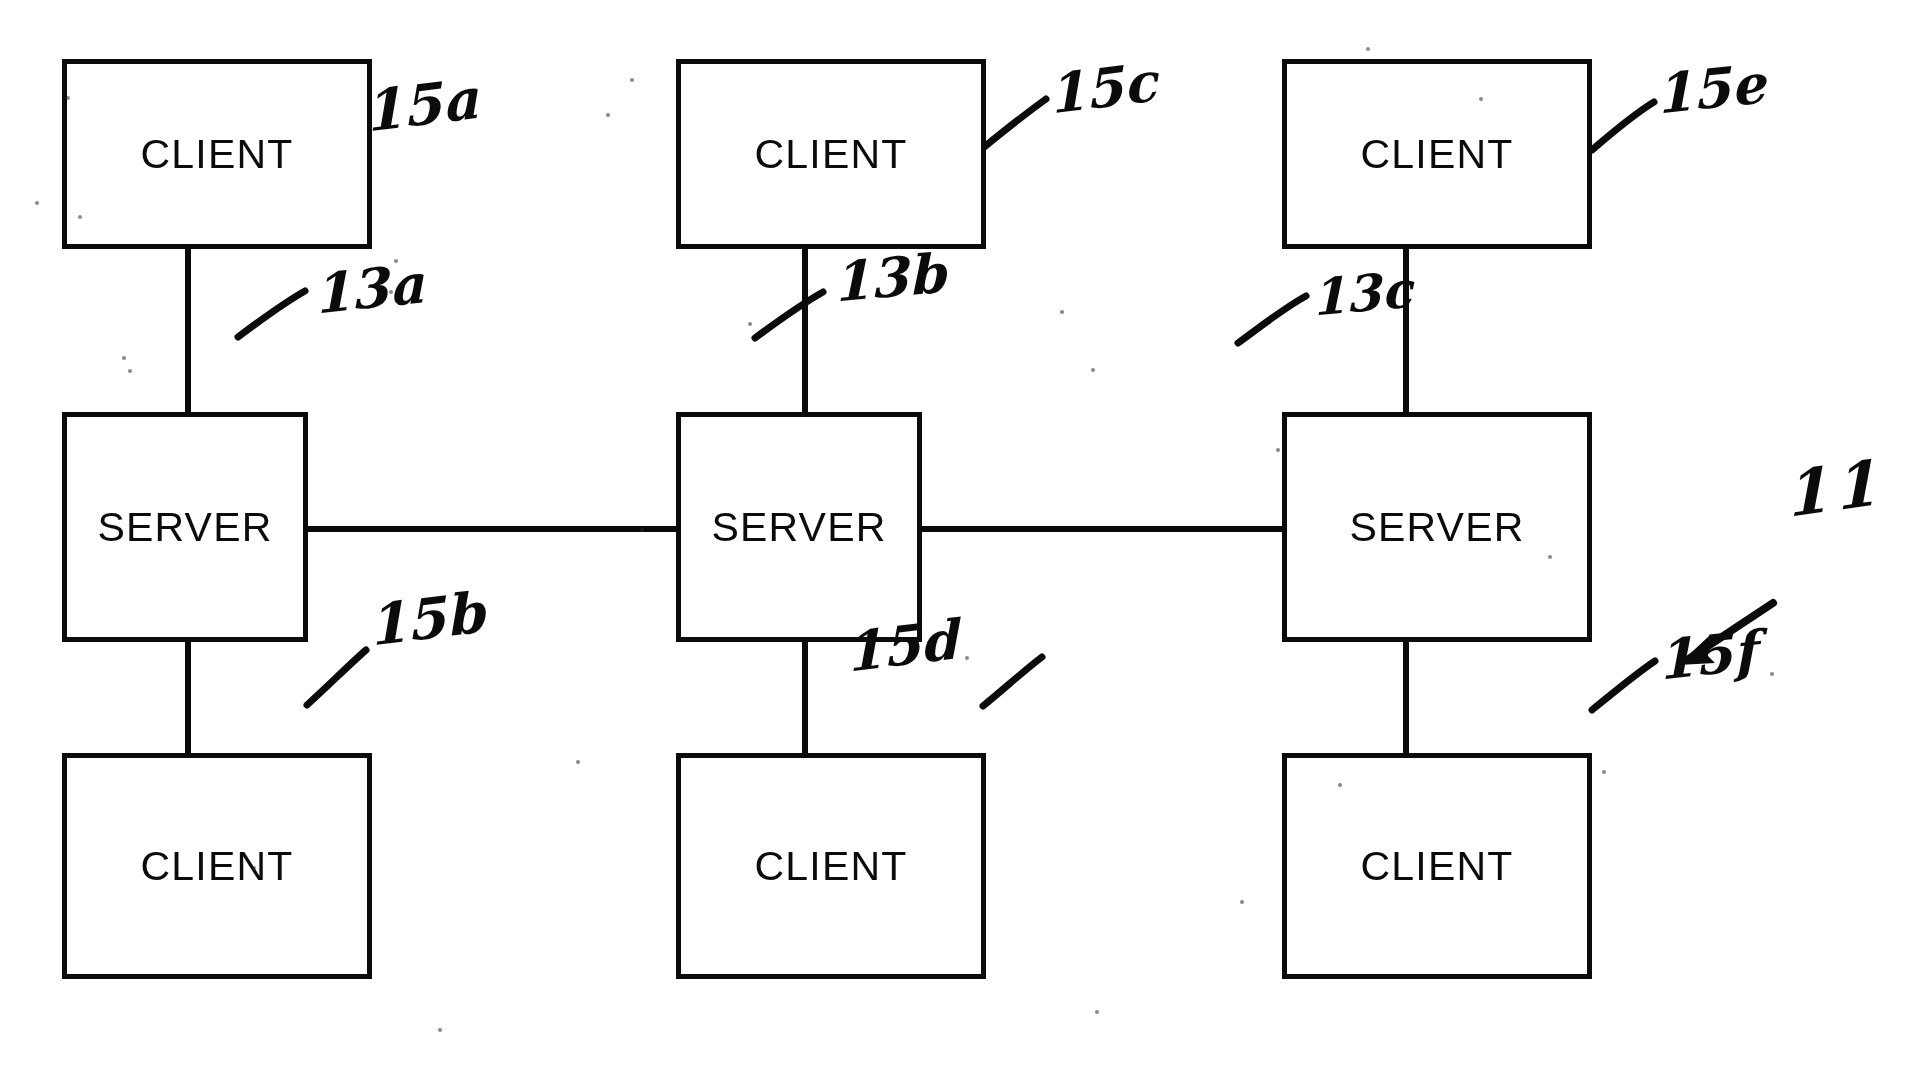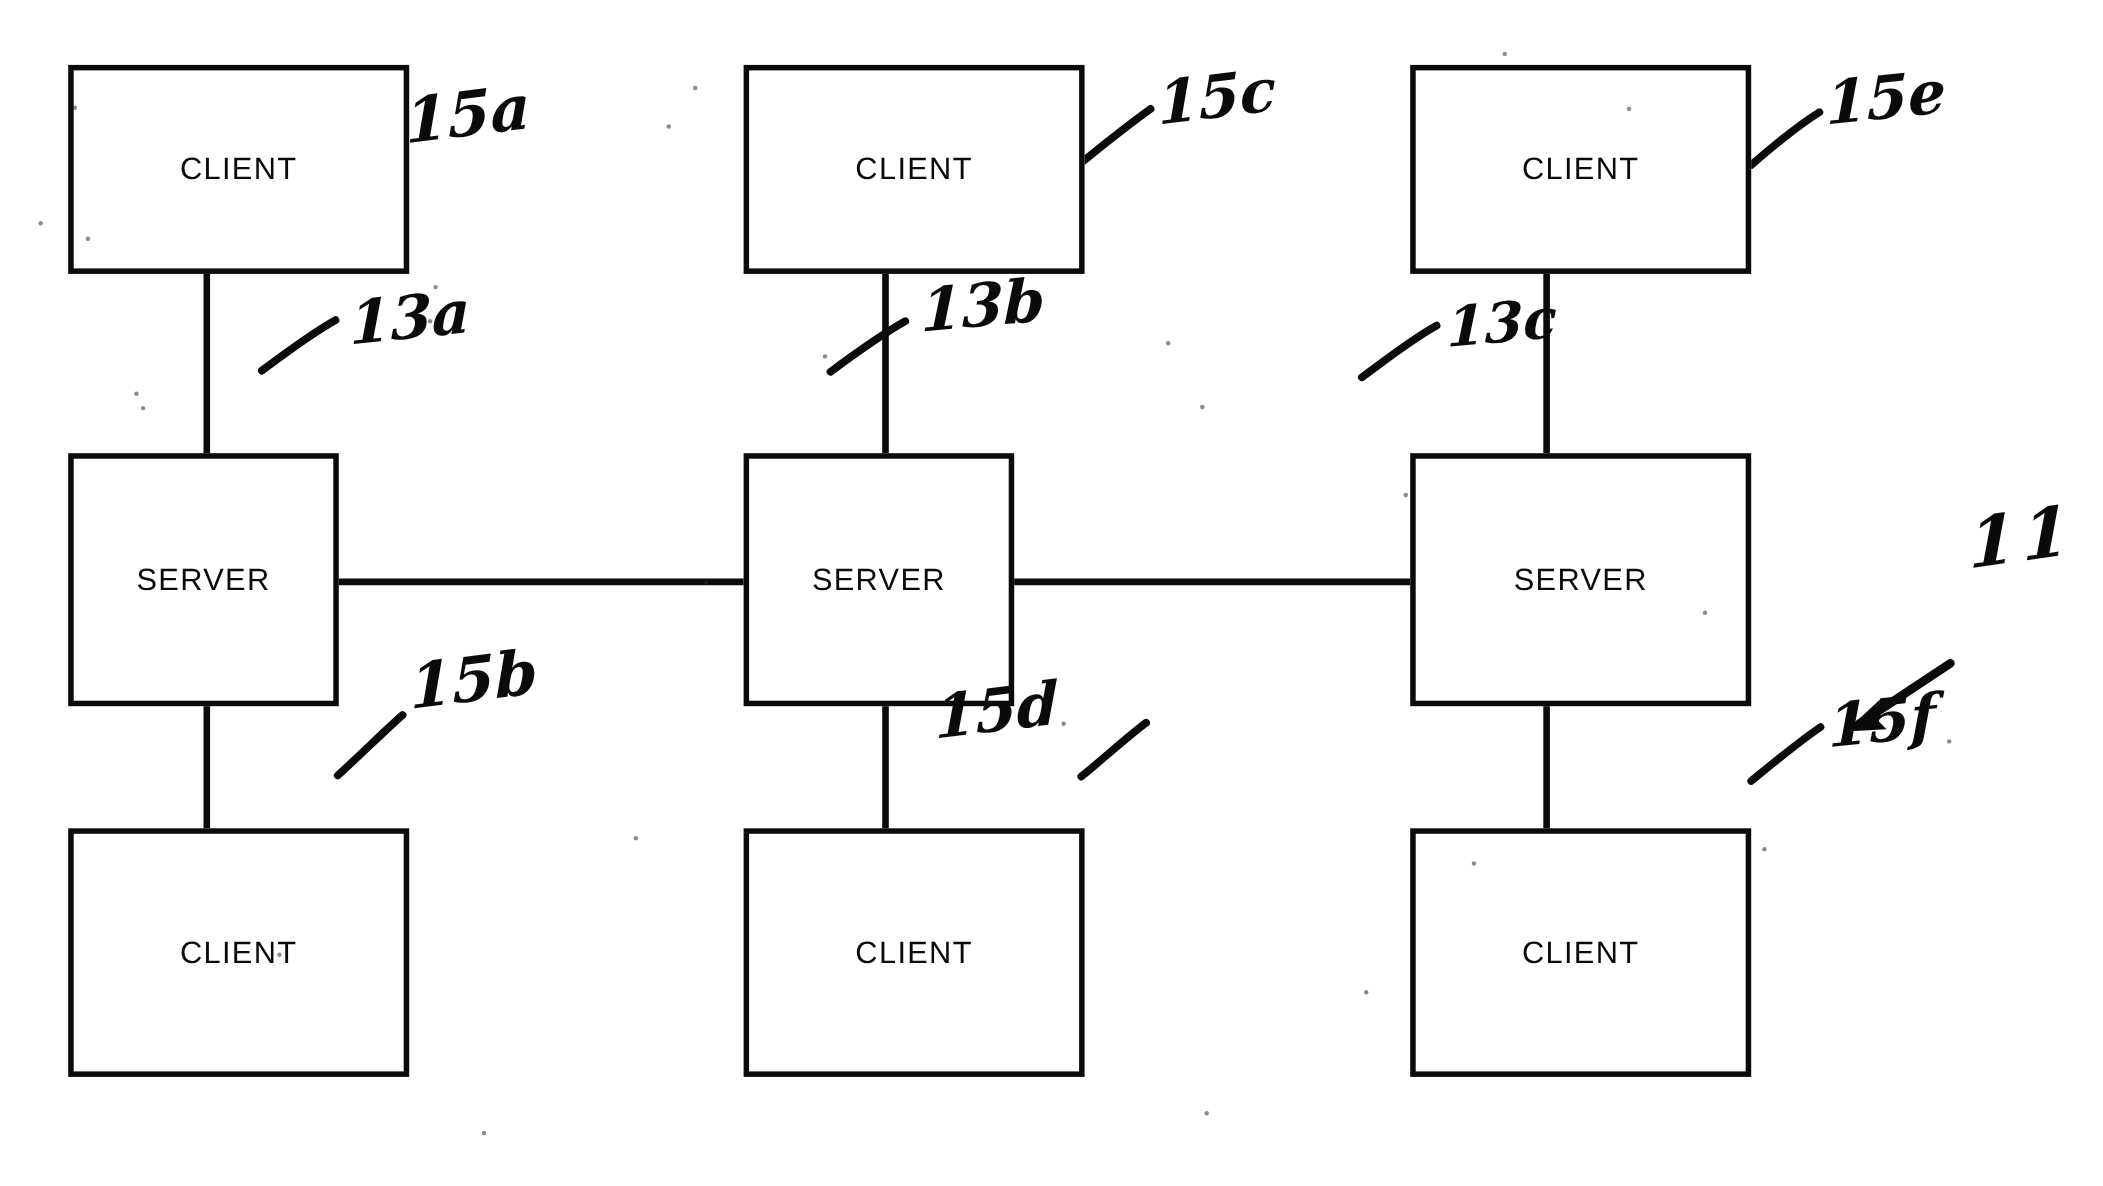--- a/index.html
+++ b/index.html
@@ -26,21 +26,21 @@
     position: absolute;
     border: 5px solid #0b0b0b;
     background: #ffffff;
     box-sizing: border-box;
     display: flex;
     align-items: center;
     justify-content: center;
   }
   .node-label {
     font-family: "Liberation Sans", sans-serif;
-    font-size: 28px;
+    font-size: 41px;
     letter-spacing: 1.2px;
     color: #0b0b0b;
     font-weight: 400;
     user-select: none;
     white-space: nowrap;
   }
   .ref-label {
     position: absolute;
     font-family: "DejaVu Serif", serif;
     font-style: italic;

